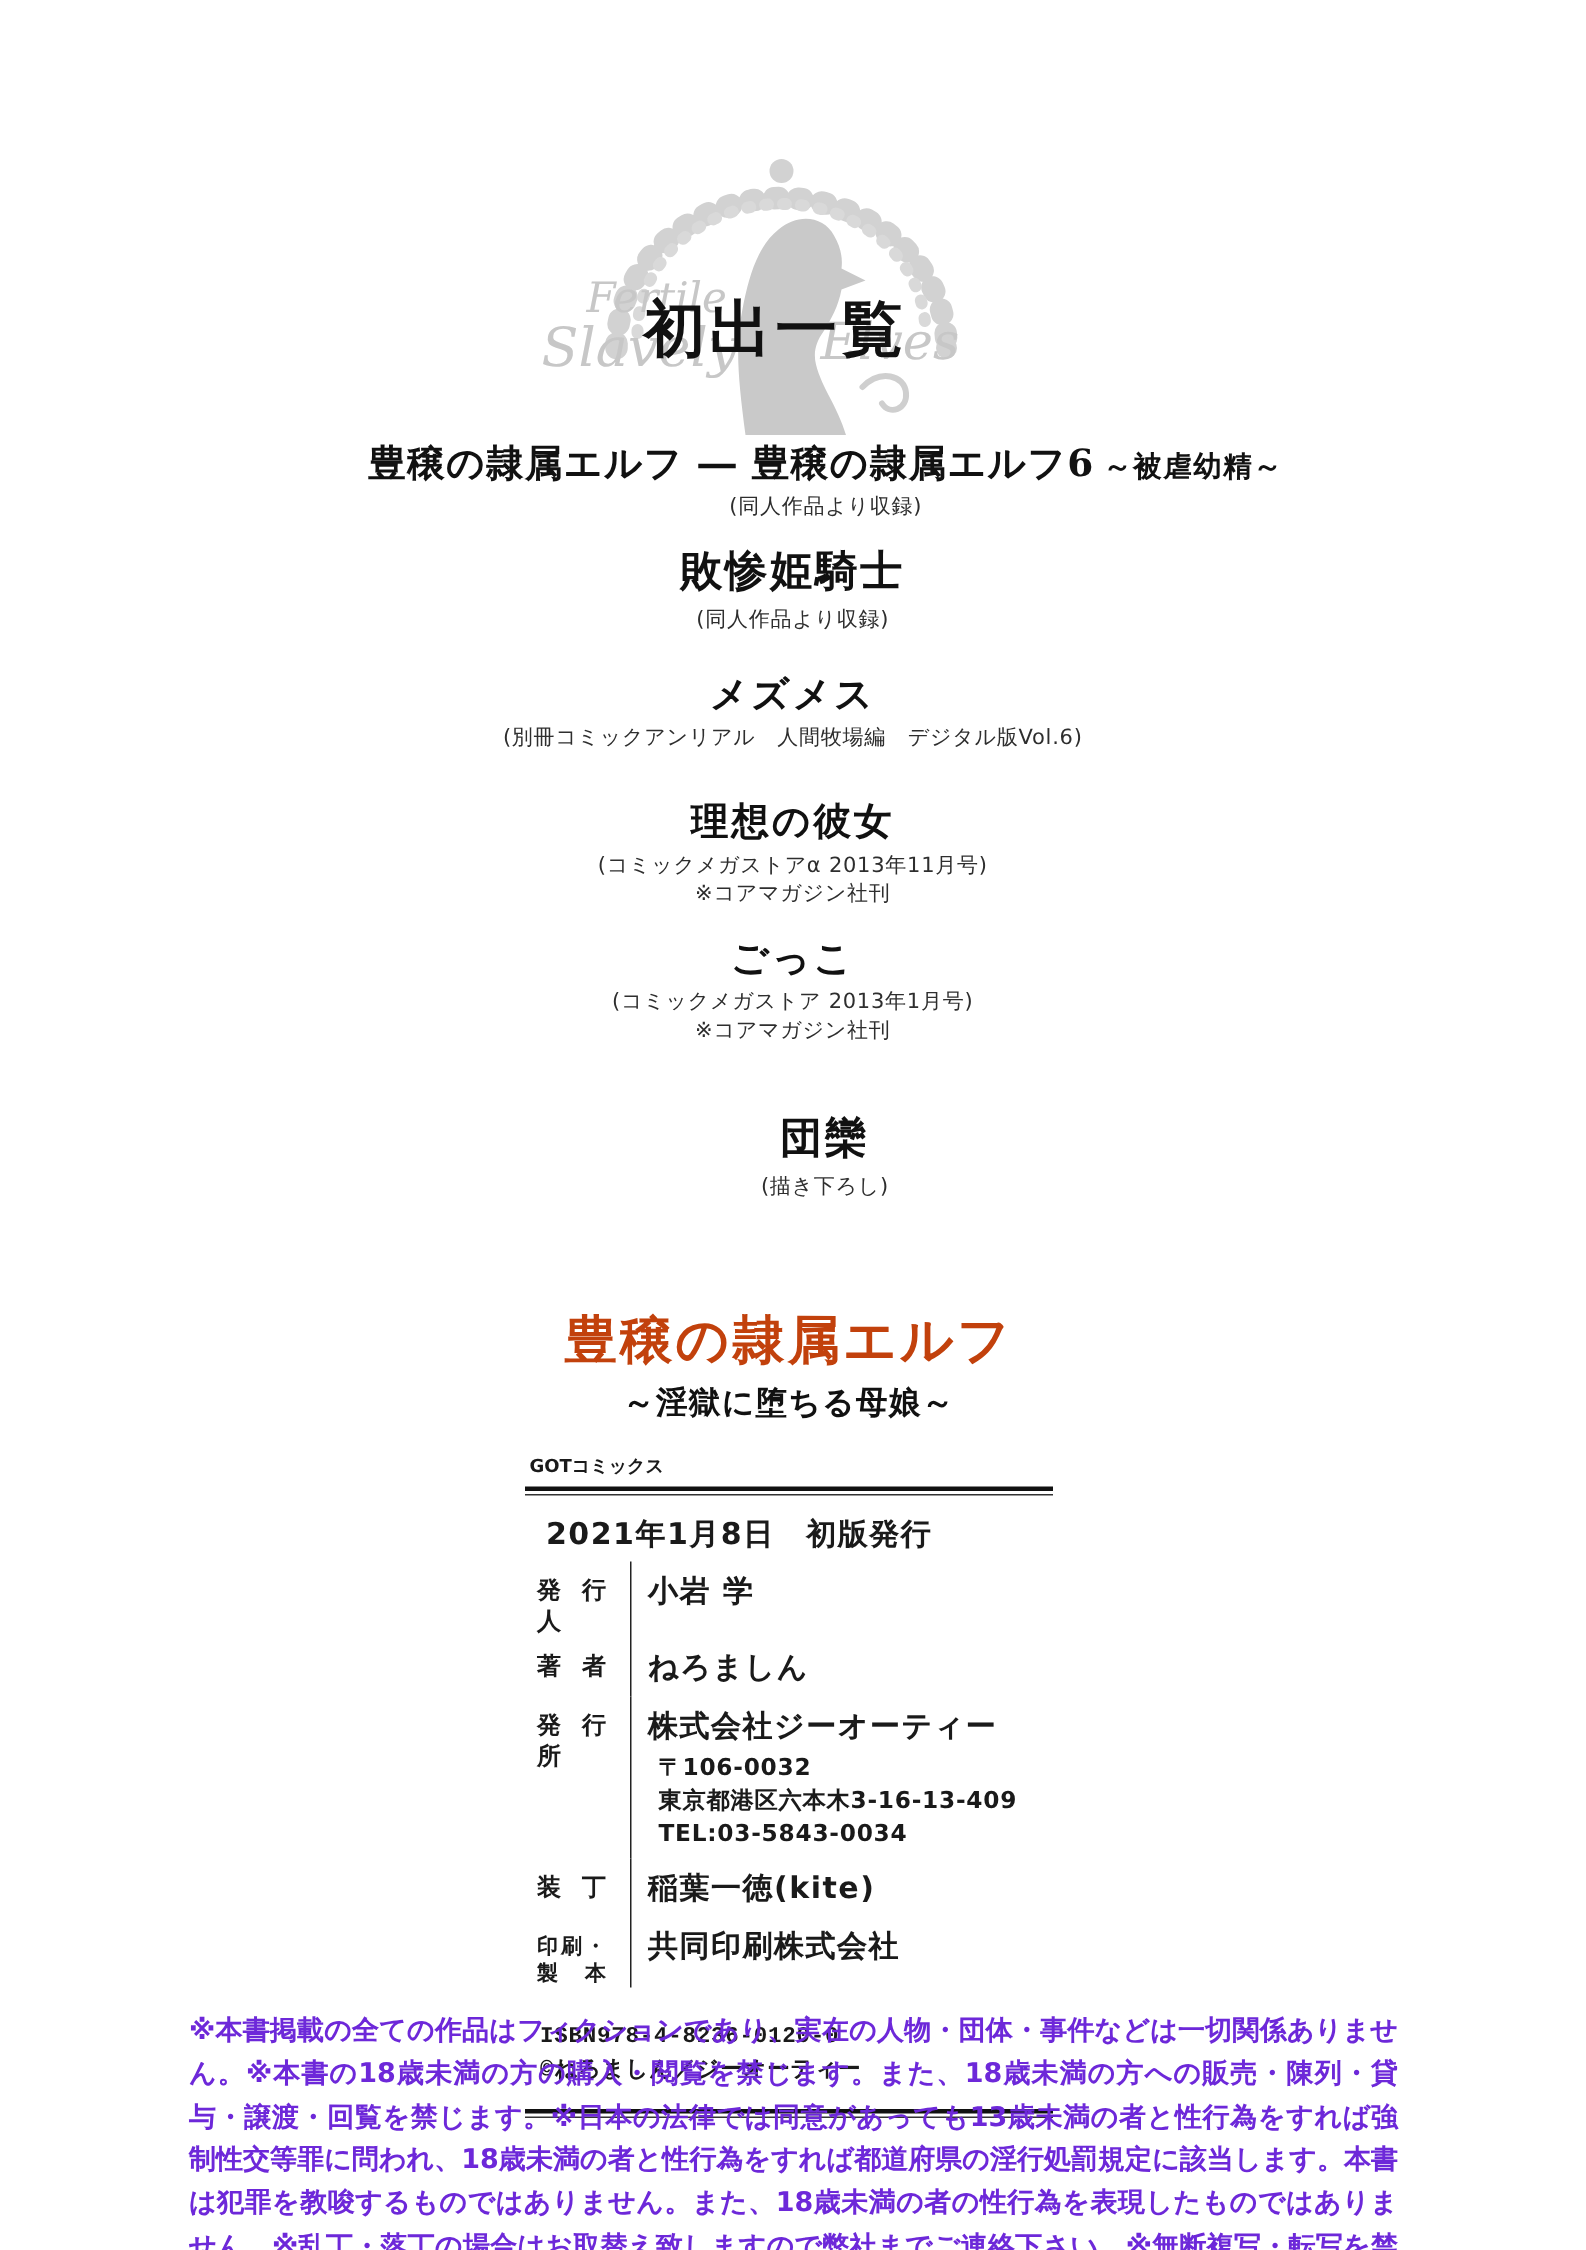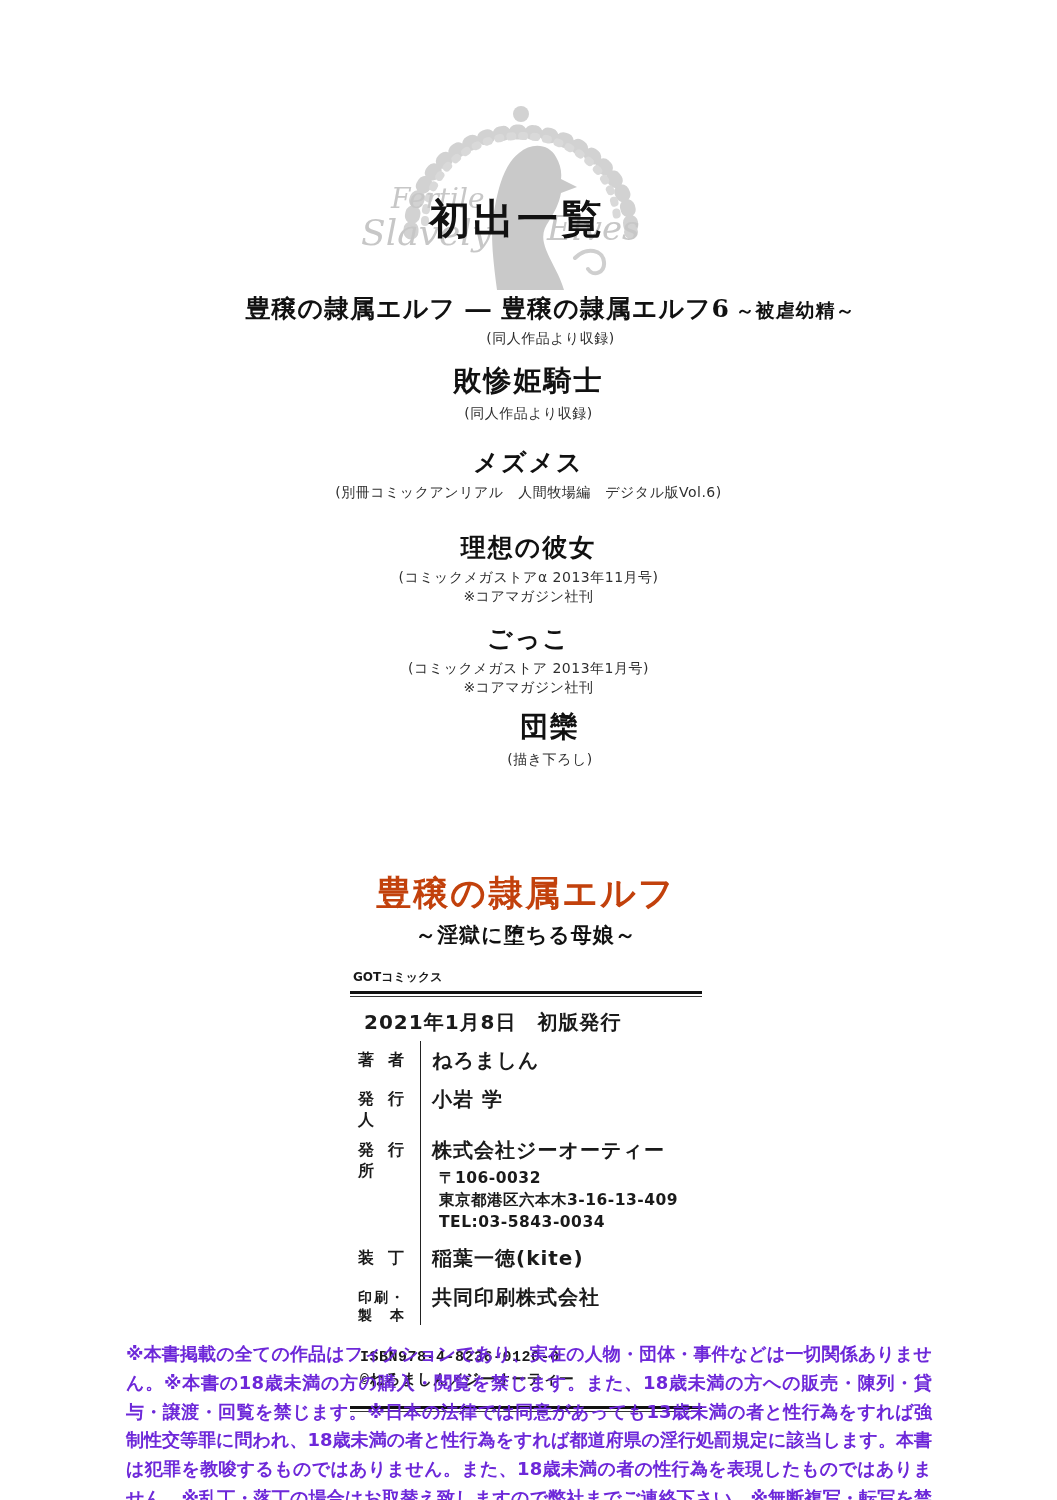--- a/index.html
+++ b/index.html
@@ -61,21 +61,21 @@
     font-weight: 500;
     color: #2e2e2e;
     line-height: 1.35;
     letter-spacing: 0.5px;
   }
   .w1 { top: 292px; padding-left: 44px; }
   .w2 { top: 362px; }
   .w3 { top: 446px; }
   .w4 { top: 531px; }
   .w5 { top: 622px; }
-  .w6 { top: 708px; padding-left: 43px; }
+  .w6 { top: 740px; padding-left: 43px; }
 
   
   .colophon {
     position: absolute;
     left: 350px; top: 870px;
     width: 352px;
   }
   .book-title {
     text-align: center;
     font-family: "DejaVu Serif", "Liberation Serif", serif;
@@ -226,26 +226,26 @@
   <div class="book-title">豊穣の隷属エルフ</div>
   <div class="book-subtitle">～淫獄に堕ちる母娘～</div>
 
   <div class="imprint">GOTコミックス</div>
   <div class="rule-thick"></div>
   <div class="rule-thin"></div>
 
   <div class="edition">2021年1月8日　初版発行</div>
 
   <div class="crow">
+    <div class="clabel">発行人</div>
+    <div class="cvalue">小岩 学</div>
+  </div>
+  <div class="crow">
     <div class="clabel">著者</div>
     <div class="cvalue">ねろましん</div>
-  </div>
-  <div class="crow">
-    <div class="clabel">発行人</div>
-    <div class="cvalue">小岩 学</div>
   </div>
   <div class="crow">
     <div class="clabel">発行所</div>
     <div class="cvalue">
       <div>株式会社ジーオーティー</div>
       <div class="cextra">〒106-0032</div>
       <div class="cextra" style="margin-top:0">東京都港区六本木3-16-13-409</div>
       <div class="cextra" style="margin-top:0">TEL:03-5843-0034</div>
     </div>
   </div>

